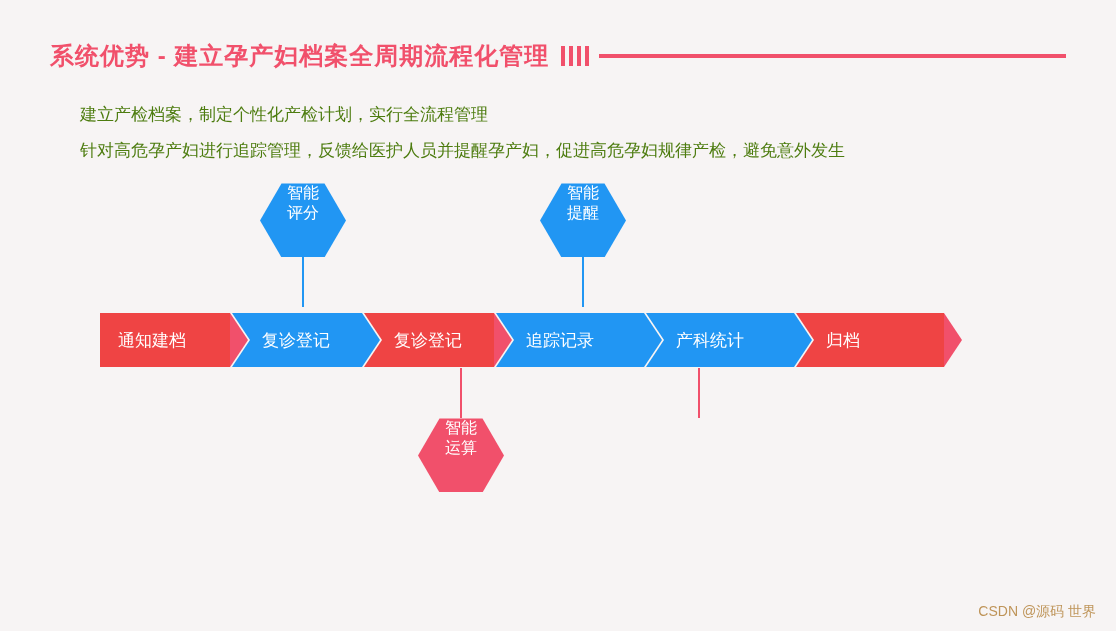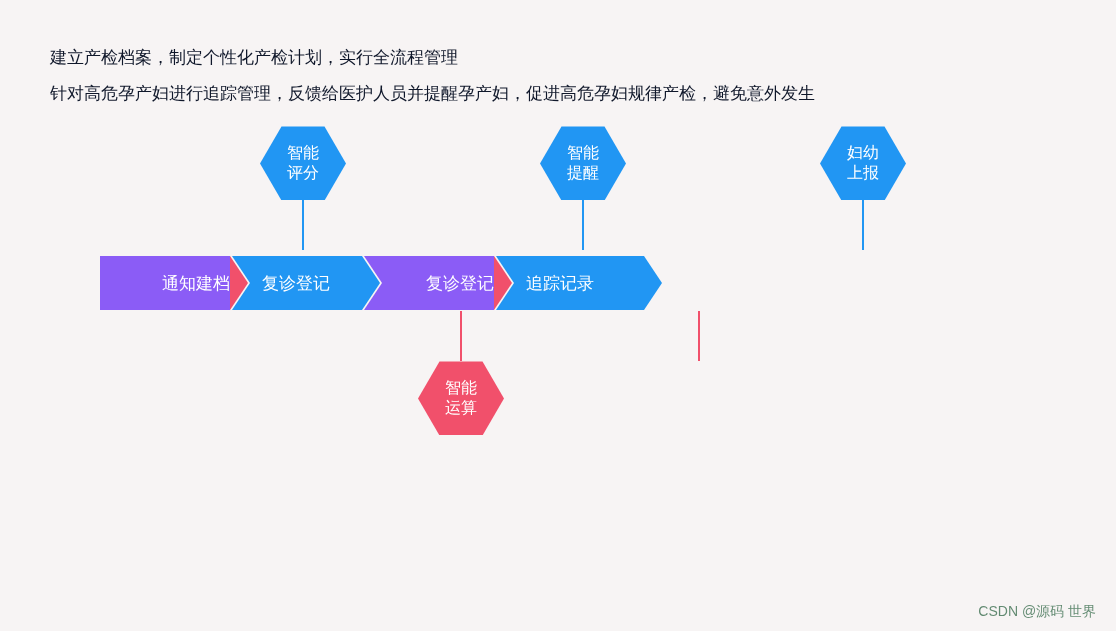--- a/index.html
+++ b/index.html
@@ -3,28 +3,28 @@
 <meta charset="utf-8">
 <style>
   * { margin: 0; padding: 0; box-sizing: border-box; }
   html, body { width: 1116px; height: 631px; background: #f7f4f4; font-family: "Microsoft YaHei", "PingFang SC", sans-serif; }
   .page { position: relative; width: 1116px; height: 631px; padding: 40px 50px; }
   .title-row { display: flex; align-items: center; margin-bottom: 25px; }
   .title { font-size: 24px; font-weight: bold; color: #f1506b; letter-spacing: 1px; }
   .bars { display: inline-flex; gap: 4px; margin: 0 10px 0 12px; }
   .bars span { width: 4px; height: 20px; background: #f1506b; display: inline-block; }
   .hr { flex: 1; height: 4px; background: #f1506b; }
-  .desc { color: #0f172a; font-size: 17px; line-height: 2.1; }
+  .desc { margin-left: 30px; color: #4d7c0f; font-size: 17px; line-height: 2.1; }
   .flow-area { position: relative; margin-top: 25px; height: 320px; }
   .arrow-row { position: absolute; top: 120px; left: 50px; display: flex; }
   .chevron {
     position: relative; height: 54px; display: flex; align-items: center;
     color: #fff; font-size: 17px; padding-left: 30px; margin-right: 2px;
   }
-  .chevron.pink { background: #8b5cf6; justify-content: flex-end; }
+  .chevron.pink { background: #ef4444; }
   .chevron.blue { background: #2196f3; }
   .chevron::after {
     content: ""; position: absolute; right: -18px; top: 0;
     border-top: 27px solid transparent; border-bottom: 27px solid transparent;
     border-left: 18px solid currentColor; z-index: 2;
   }
   .chevron.pink::after { border-left-color: #f1506b; }
   .chevron.blue::after { border-left-color: #2196f3; }
   .chevron::before {
     content: ""; position: absolute; left: 0; top: 0;
@@ -34,36 +34,46 @@
   .chevron.first::before { display: none; }
   .chevron.first { padding-left: 18px; }
   .chevron.w1 { width: 130px; }
   .chevron.w2 { width: 148px; }
 
   .hex-wrap { position: absolute; display: flex; flex-direction: column; align-items: center; }
   .hex-wrap.top { top: -10px; }
   .hex-wrap.bot { top: 175px; }
   .hex {
     width: 86px; height: 74px; display: flex; flex-direction: column;
-    align-items: center; justify-content: center; color: #fff; font-size: 16px;
+    align-items: center; justify-content: flex-start; color: #fff; font-size: 16px;
     line-height: 1.25;
     clip-path: polygon(25% 0%, 75% 0%, 100% 50%, 75% 100%, 25% 100%, 0% 50%);
   }
   .hex.blue { background: #2196f3; }
   .hex.pink { background: #f1506b; }
   .stem { width: 2px; height: 50px; }
   .stem.blue { background: #2196f3; }
   .stem.pink { background: #f1506b; }
 
-  .watermark { position: absolute; right: 20px; bottom: 10px; color: #14532d; font-size: 14px; opacity: .65; }
+  .watermark { position: absolute; right: 20px; bottom: 10px; color: #a16207; font-size: 14px; opacity: .65; }
 </style>
 </head>
 <body>
 
 <div class="page">
+  <div class="title-row">
+    <div class="title">系统优势 - 建立孕产妇档案全周期流程化管理</div>
+    <div class="bars">
+        <span></span>
+        <span></span>
+        <span></span>
+        <span></span>
+      </div>
+    <div class="hr"></div>
+  </div>
 
   <div class="desc">
     <div>建立产检档案，制定个性化产检计划，实行全流程管理</div>
     <div>针对高危孕产妇进行追踪管理，反馈给医护人员并提醒孕产妇，促进高危孕妇规律产检，避免意外发生</div>
   </div>
 
   <div class="flow-area">
 
     <div class="hex-wrap top" style="left:210px">
       <div class="hex blue">
@@ -72,40 +82,39 @@
       </div>
       <div class="stem blue"></div>
     </div>
     <div class="hex-wrap top" style="left:490px">
       <div class="hex blue">
         <span>智能</span>
         <span>提醒</span>
       </div>
       <div class="stem blue"></div>
     </div>
-    <div class="hex-wrap top" style="left:770px">
-      <div class="hex blue">
-        <span>妇幼</span>
-        <span>上报</span>
-      </div>
-      <div class="stem blue"></div>
-    </div>
 
     <div class="arrow-row">
       <div class="chevron pink first w1">
           <span>通知建档</span>
         </div>
       <div class="chevron blue w1">
           <span>复诊登记</span>
         </div>
       <div class="chevron pink w1">
           <span>复诊登记</span>
         </div>
       <div class="chevron blue w2">
           <span>追踪记录</span>
+        </div>
+      <div class="chevron blue w2">
+          <span>产科统计</span>
+        </div>
+      <div class="chevron pink w2">
+          <span>归档</span>
         </div>
     </div>
 
     <div class="hex-wrap bot" style="left:368px">
       <div class="stem pink"></div>
       <div class="hex pink">
         <span>智能</span>
         <span>运算</span>
       </div>
     </div>

